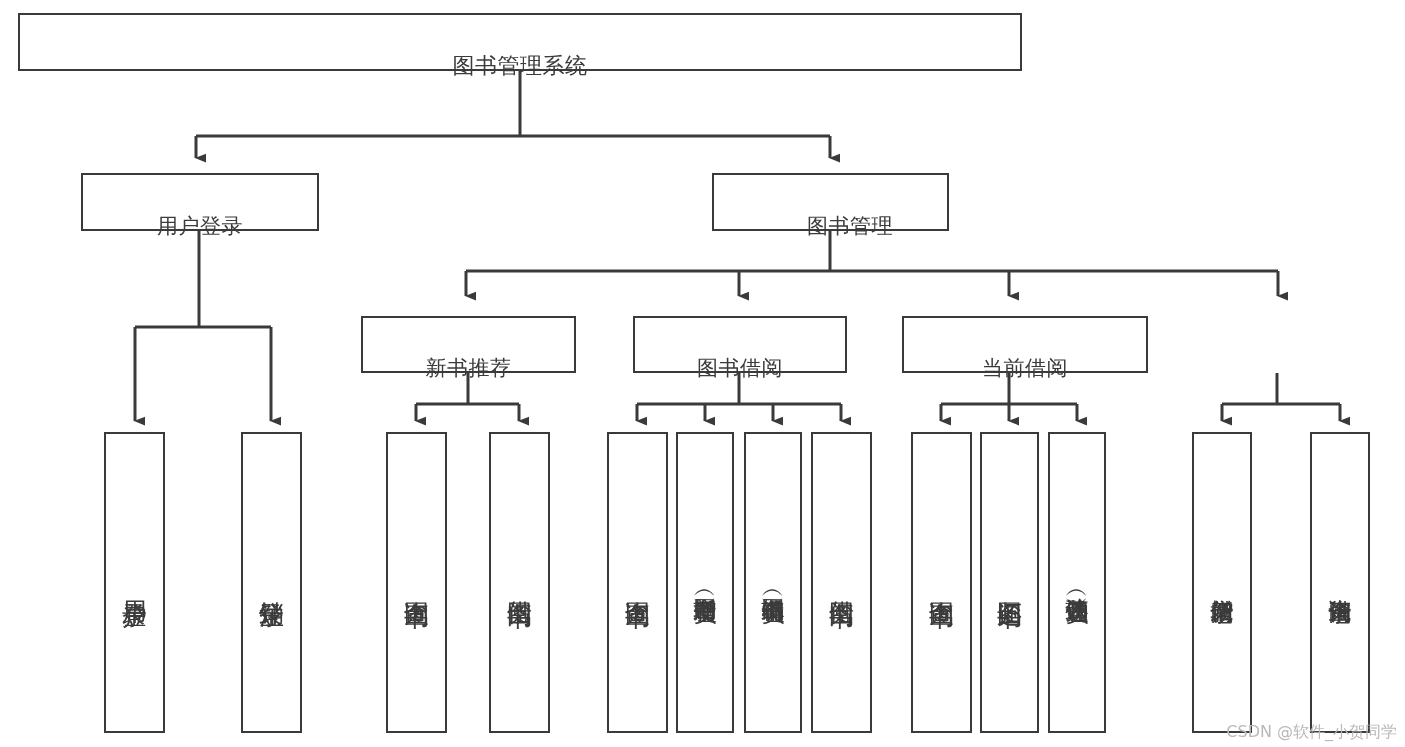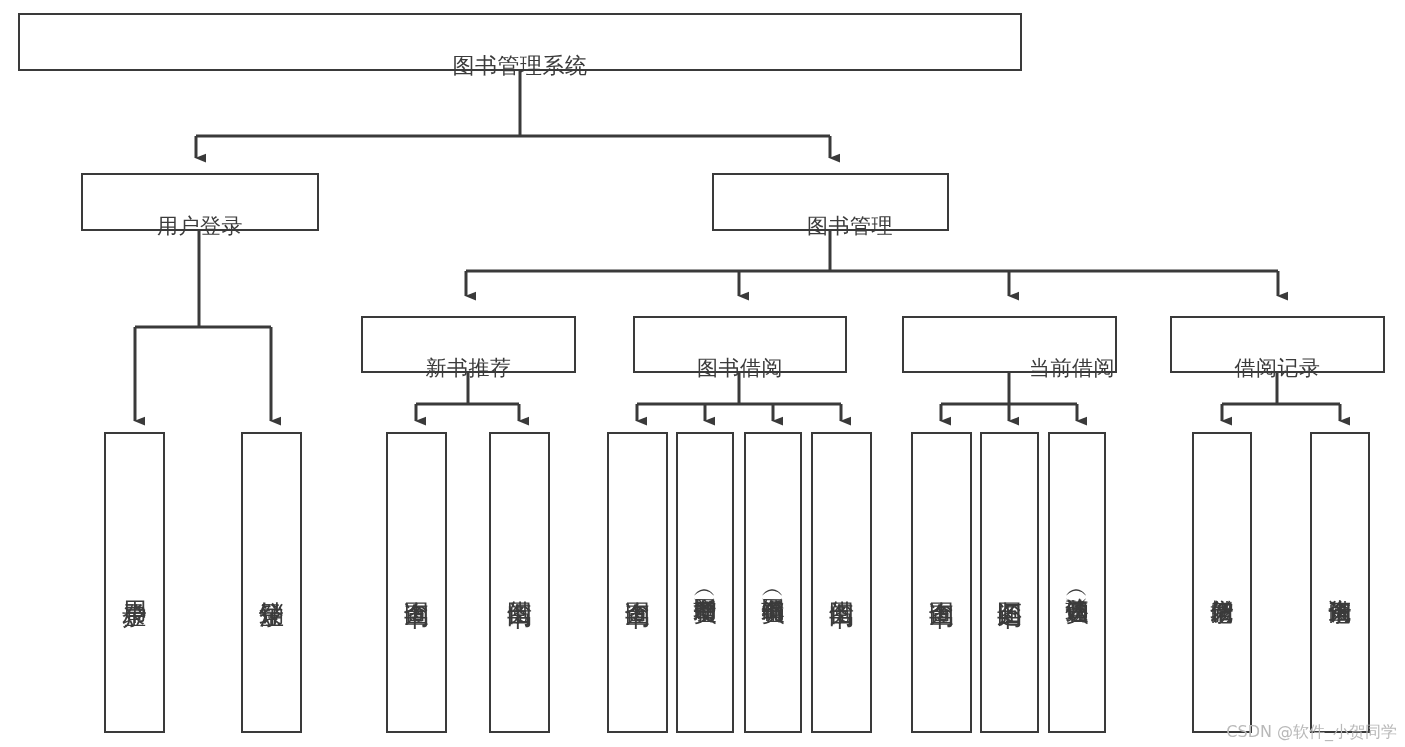--- a/index.html
+++ b/index.html
@@ -144,25 +144,22 @@
   <div class="node horiz" style="left:712px; top:173px; width:237px; height:58px;padding-left:39px;">
     <span class="label">图书管理</span>
   </div>
 
   <div class="node horiz" style="left:633px; top:316px; width:214px; height:57px;">
     <span class="label">图书借阅</span>
   </div>
   <div class="node horiz" style="left:361px; top:316px; width:215px; height:57px;">
     <span class="label">新书推荐</span>
   </div>
-  <div class="node horiz" style="left:902px; top:316px; width:215px; height:57px;justify-content:flex-end;">
+  <div class="node horiz" style="left:902px; top:316px; width:246px; height:57px;">
     <span class="label">当前借阅</span>
-  </div>
-  <div class="node horiz" style="left:1170px; top:316px; width:215px; height:57px;">
-    <span class="label">借阅记录</span>
   </div>
 
   <div class="node vert" style="left:104px; top:432px; width:61px; height:301px;">
     <span class="label">用户登录</span>
   </div>
   <div class="node vert" style="left:241px; top:432px; width:61px; height:301px;">
     <span class="label">注销登录</span>
   </div>
 
   <div class="node vert" style="left:386px; top:432px; width:61px; height:301px;">

